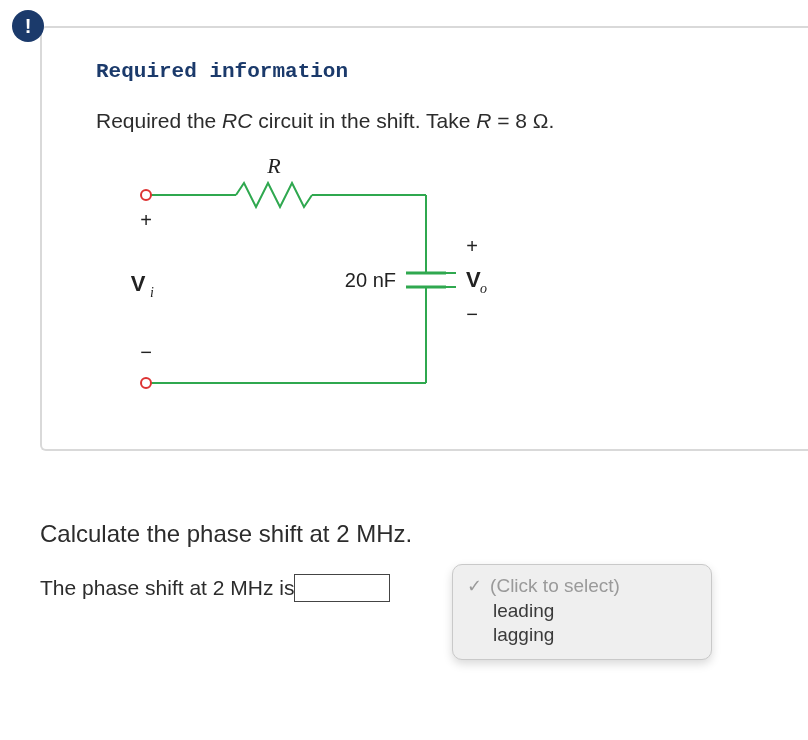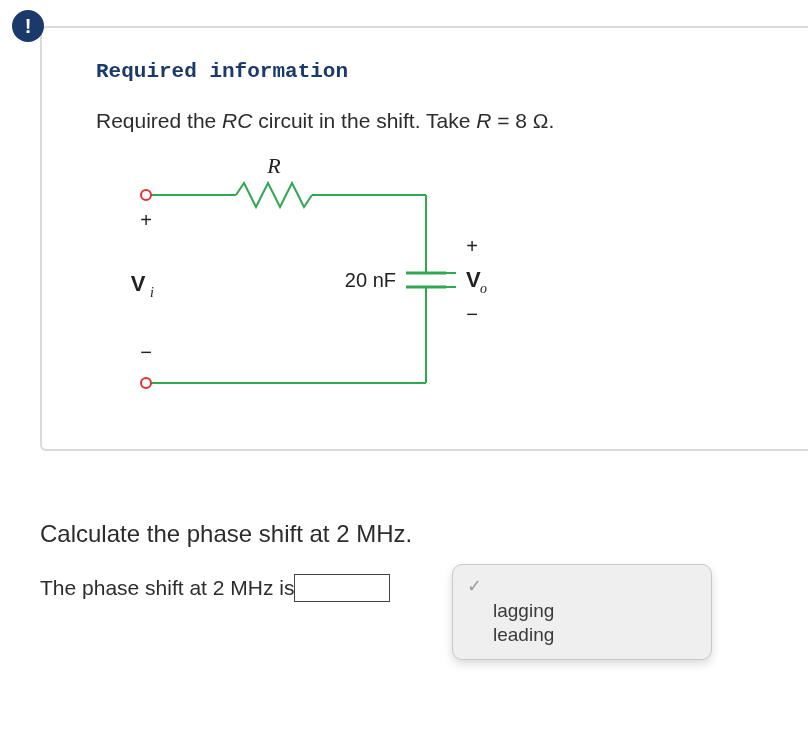--- a/index.html
+++ b/index.html
@@ -165,18 +165,19 @@
 <div class="question-block">
   <div class="q-line">Calculate the phase shift at 2 MHz.</div>
   <div class="answer-wrap">
     <div class="answer-row">
       <span>The phase shift at 2 MHz is </span>
       <input class="answer-input" type="text" value="" style="">
     </div>
     <div class="dropdown">
       <div class="dd-placeholder">
         <span class="dd-check">✓</span>
+        <span>(Click to select)</span>
       </div>
+      <div class="dd-option">leading</div>
       <div class="dd-option">lagging</div>
-      <div class="dd-option">leading</div>
     </div>
   </div>
 </div>
 
 </body></html>

